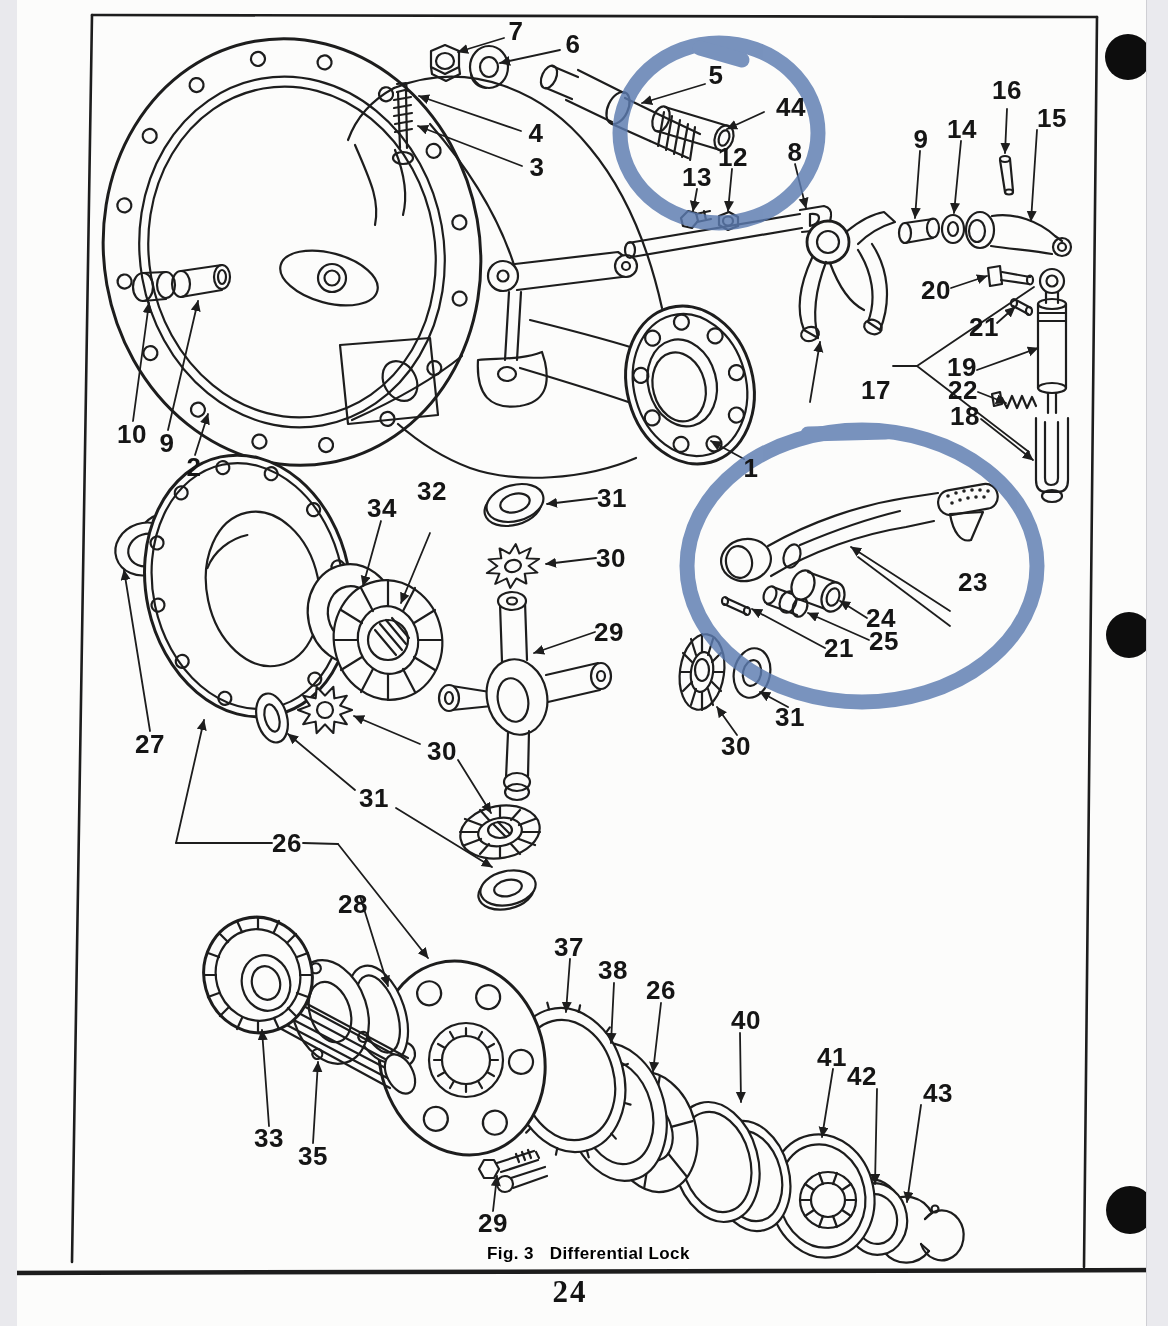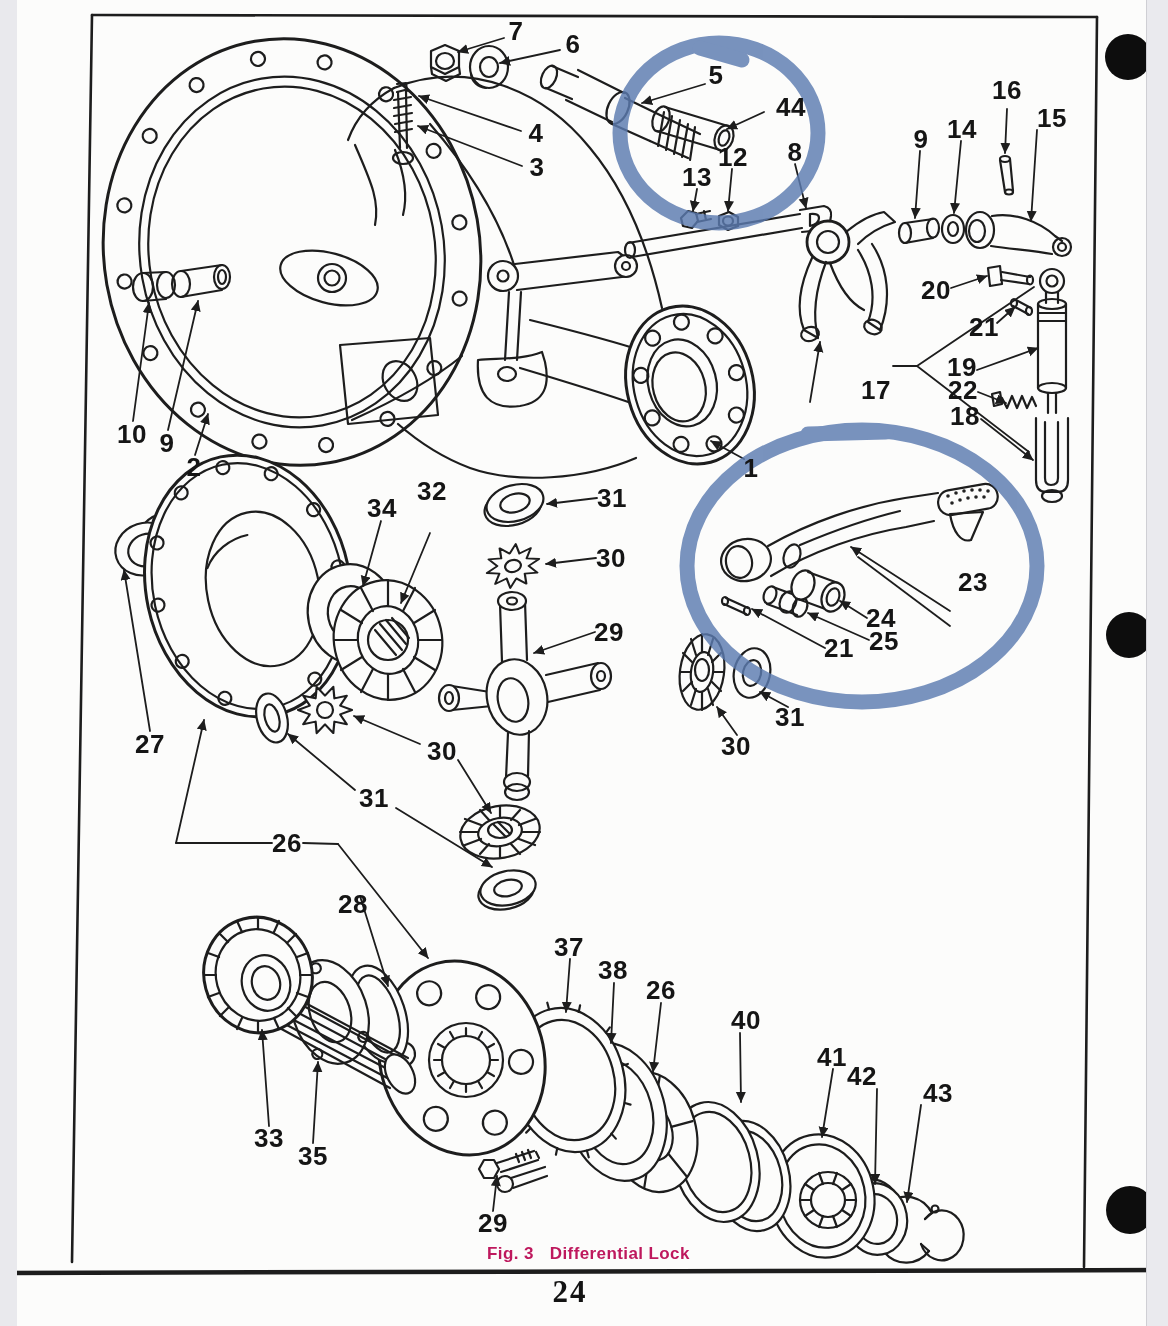--- a/index.html
+++ b/index.html
@@ -5,21 +5,21 @@
   html,body{margin:0;padding:0}
   body{width:1168px;height:1326px;position:relative;overflow:hidden;
        background:#fcfcfb;font-family:"Liberation Sans",sans-serif}
   .margin-strip{position:absolute;top:0;height:100%;z-index:3}
   .margin-strip.left{left:0;width:17px;background:#e9e9ed}
   .margin-strip.right{left:1146px;width:22px;background:#eaeaee;border-left:1px solid #cfcfd4}
   svg.drawing{position:absolute;left:0;top:0;z-index:2}
   #labels{position:absolute;left:0;top:0;width:100%;height:100%;z-index:4;pointer-events:none}
   .plabel{position:absolute;transform:translate(-50%,-50%);
           font:700 26px "Liberation Sans",sans-serif;color:#151515;letter-spacing:.5px;white-space:nowrap}
-  .caption{position:absolute;left:487px;top:1244px;z-index:4;color:#be185d;
+  .caption{position:absolute;left:487px;top:1244px;z-index:4;color:#000000;
            font:700 17px "Liberation Sans",sans-serif;letter-spacing:.4px}
   .caption .fig-no{margin-right:16px}
   .page-number{position:absolute;left:540px;top:1274px;width:60px;text-align:center;z-index:4;
            font:700 31px "Liberation Serif",serif;color:#131313;letter-spacing:2px}
 </style>
 </head>
 <body>
 
 <svg class="drawing" width="1168" height="1326" viewBox="0 0 1168 1326">
   <defs>

